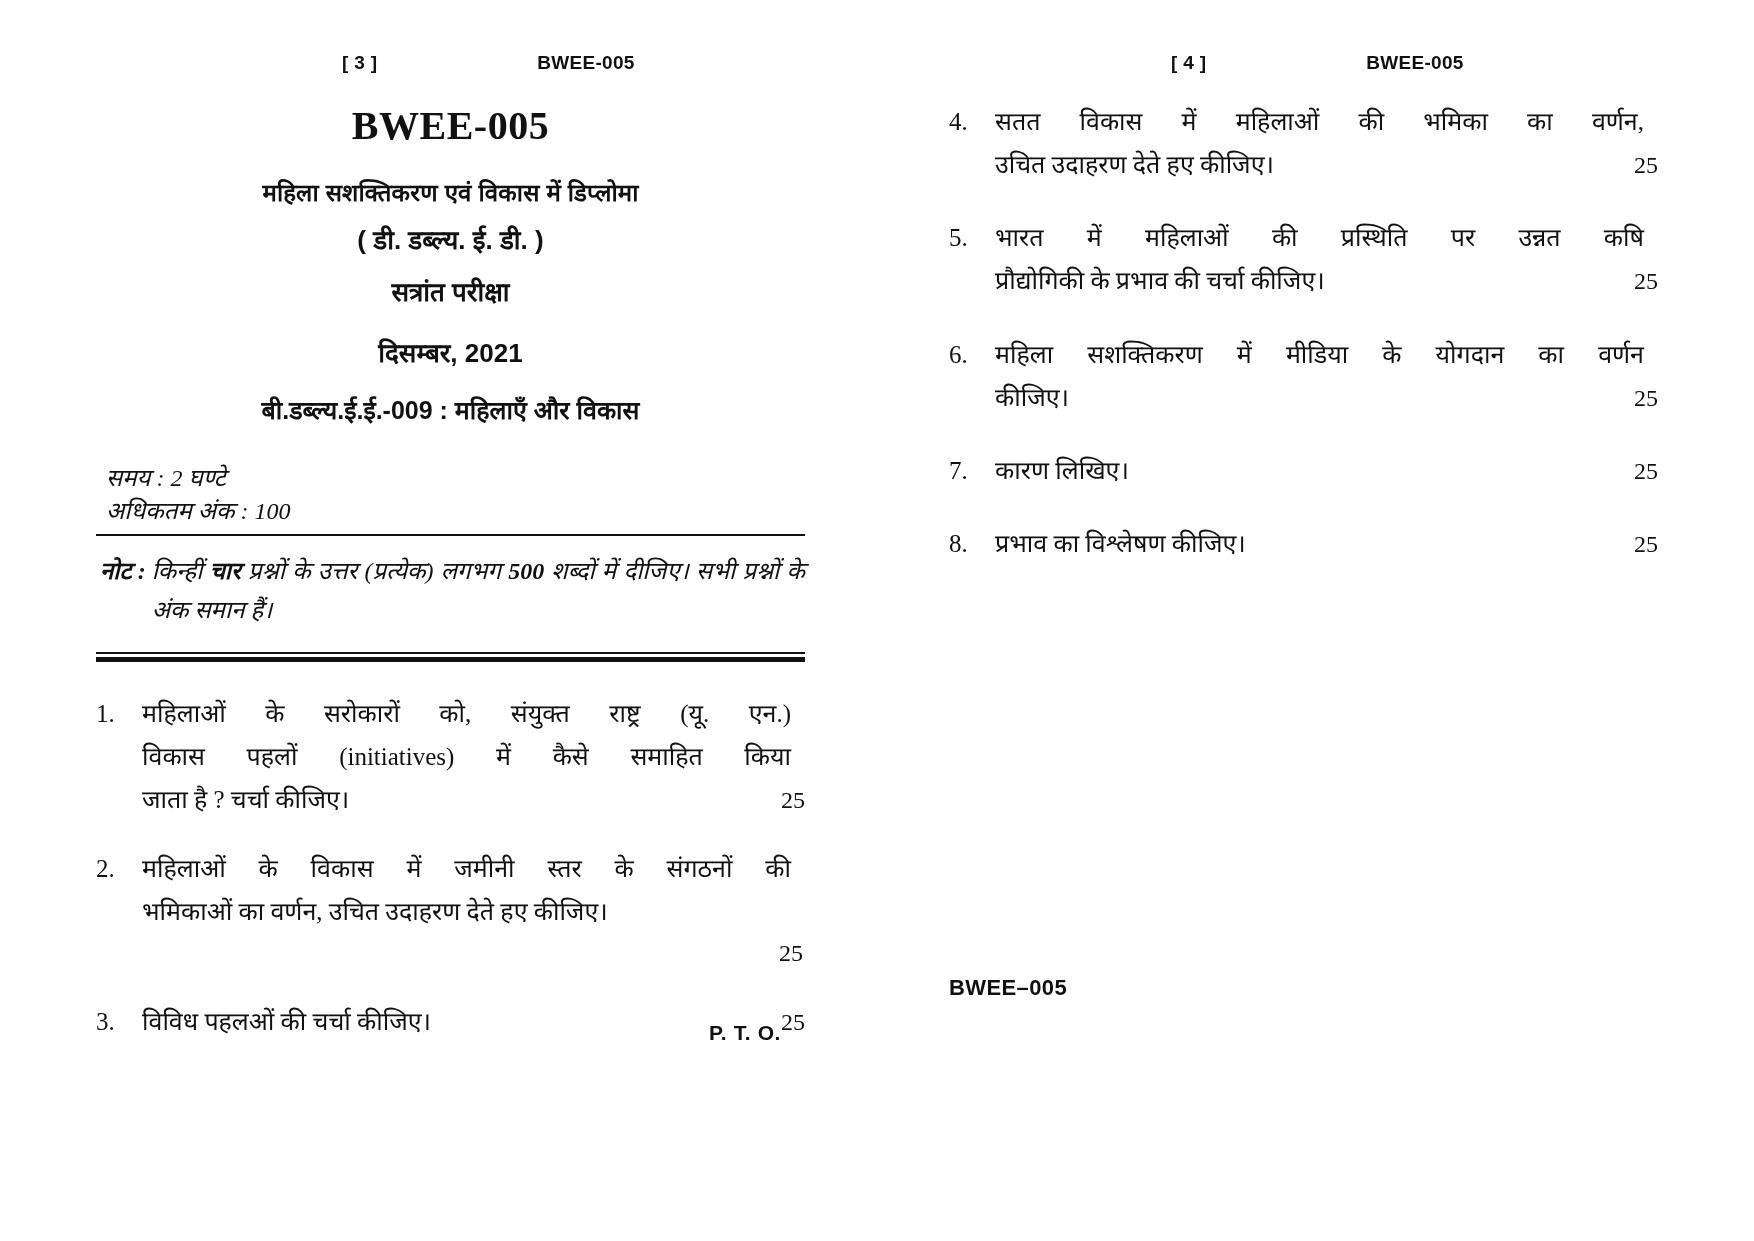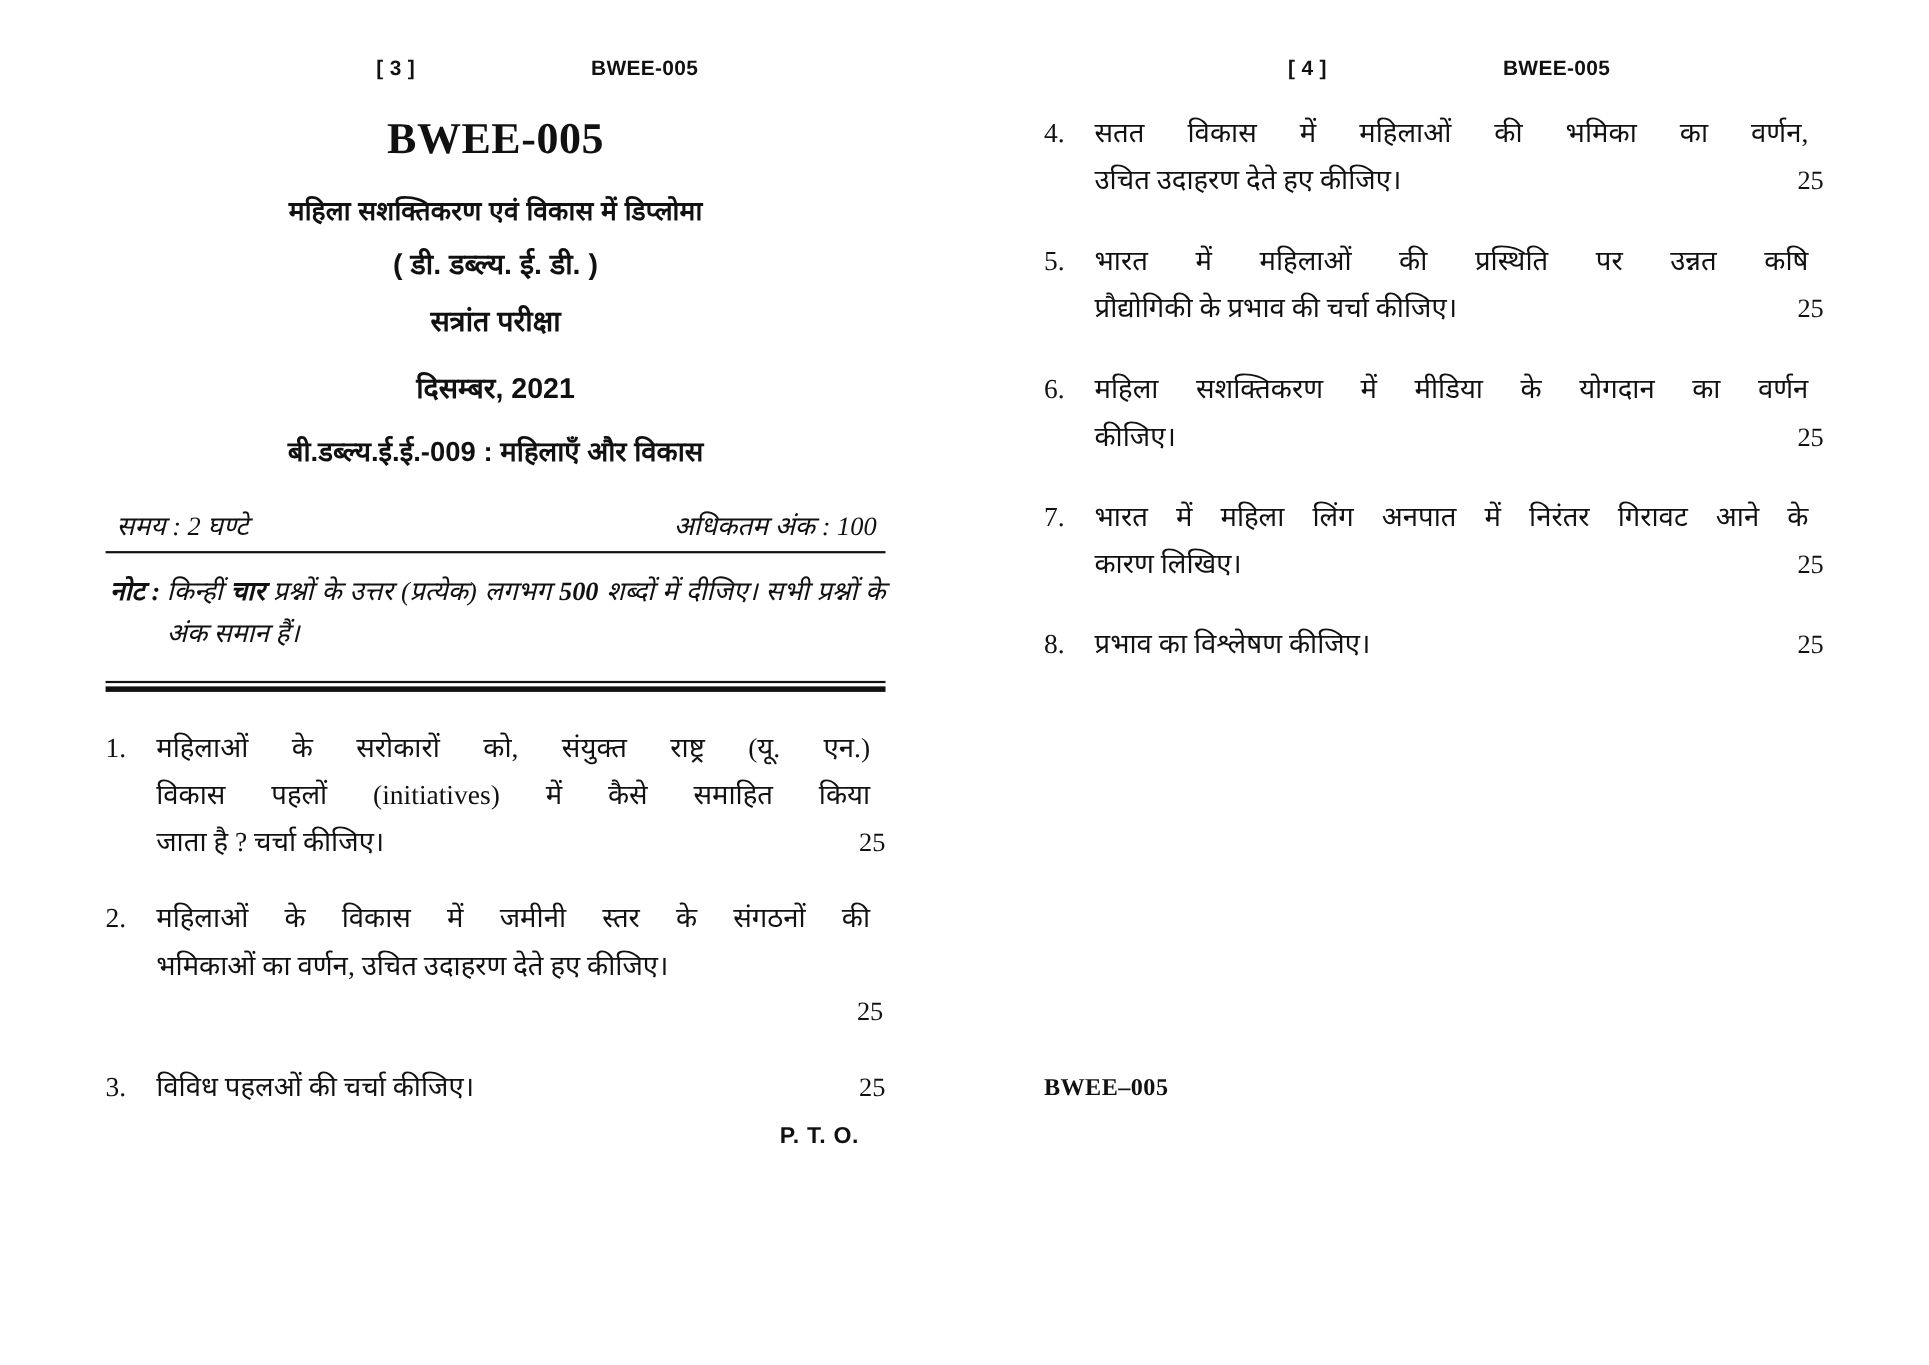--- a/index.html
+++ b/index.html
@@ -100,26 +100,27 @@
   .course-line {
     font-family: "Liberation Sans", "DejaVu Sans", sans-serif;
     font-weight: bold;
     font-size: 25px;
     margin-top: 22px;
   }
 
   
   .meta-row {
     display: flex;
-    justify-content: space-between;
+    justify-content: flex-start;
     align-items: baseline;
     font-style: italic;
     font-size: 24px;
     margin-top: 34px;
     padding: 0 8px 0 10px;
+    flex-direction: column;
   }
   .rule-thin {
     border-top: 2px solid #111;
     margin: 8px 0 0 0;
   }
 
   
   .note-block {
     display: flex;
     margin-top: 16px;
@@ -205,21 +206,21 @@
     bottom: 196px;
     font-family: "Liberation Sans", "DejaVu Sans", sans-serif;
     font-weight: bold;
     font-size: 21px;
     letter-spacing: 0.6px;
   }
   .foot-code {
     position: absolute;
     left: 72px;
     bottom: 240px;
-    font-family: Liberation Serif, serif;
+    font-family: Liberation Sans, sans-serif;
     font-weight: bold;
     font-size: 22px;
     letter-spacing: 0.4px;
   }
 </style>
 </head>
 <body>
 
 <div class="page">
   <div class="sheet">
@@ -346,23 +347,20 @@
               <span class="qtext last">कीजिए।</span>
               <span class="qmarks">25</span>
             </div>
           </div>
         </div>
 
         <div class="qitem">
           <div class="qnum">7.</div>
           <div class="qbody">
             <div class="qline">
-              <span class="qtext">भारत में महिला लिंग अनपात में निरंतर गिरावट आने के</span>
-            </div>
-            <div class="qline">
               <span class="qtext last">कारण लिखिए।</span>
               <span class="qmarks">25</span>
             </div>
           </div>
         </div>
 
         <div class="qitem">
           <div class="qnum">8.</div>
           <div class="qbody">
             <div class="qline">

